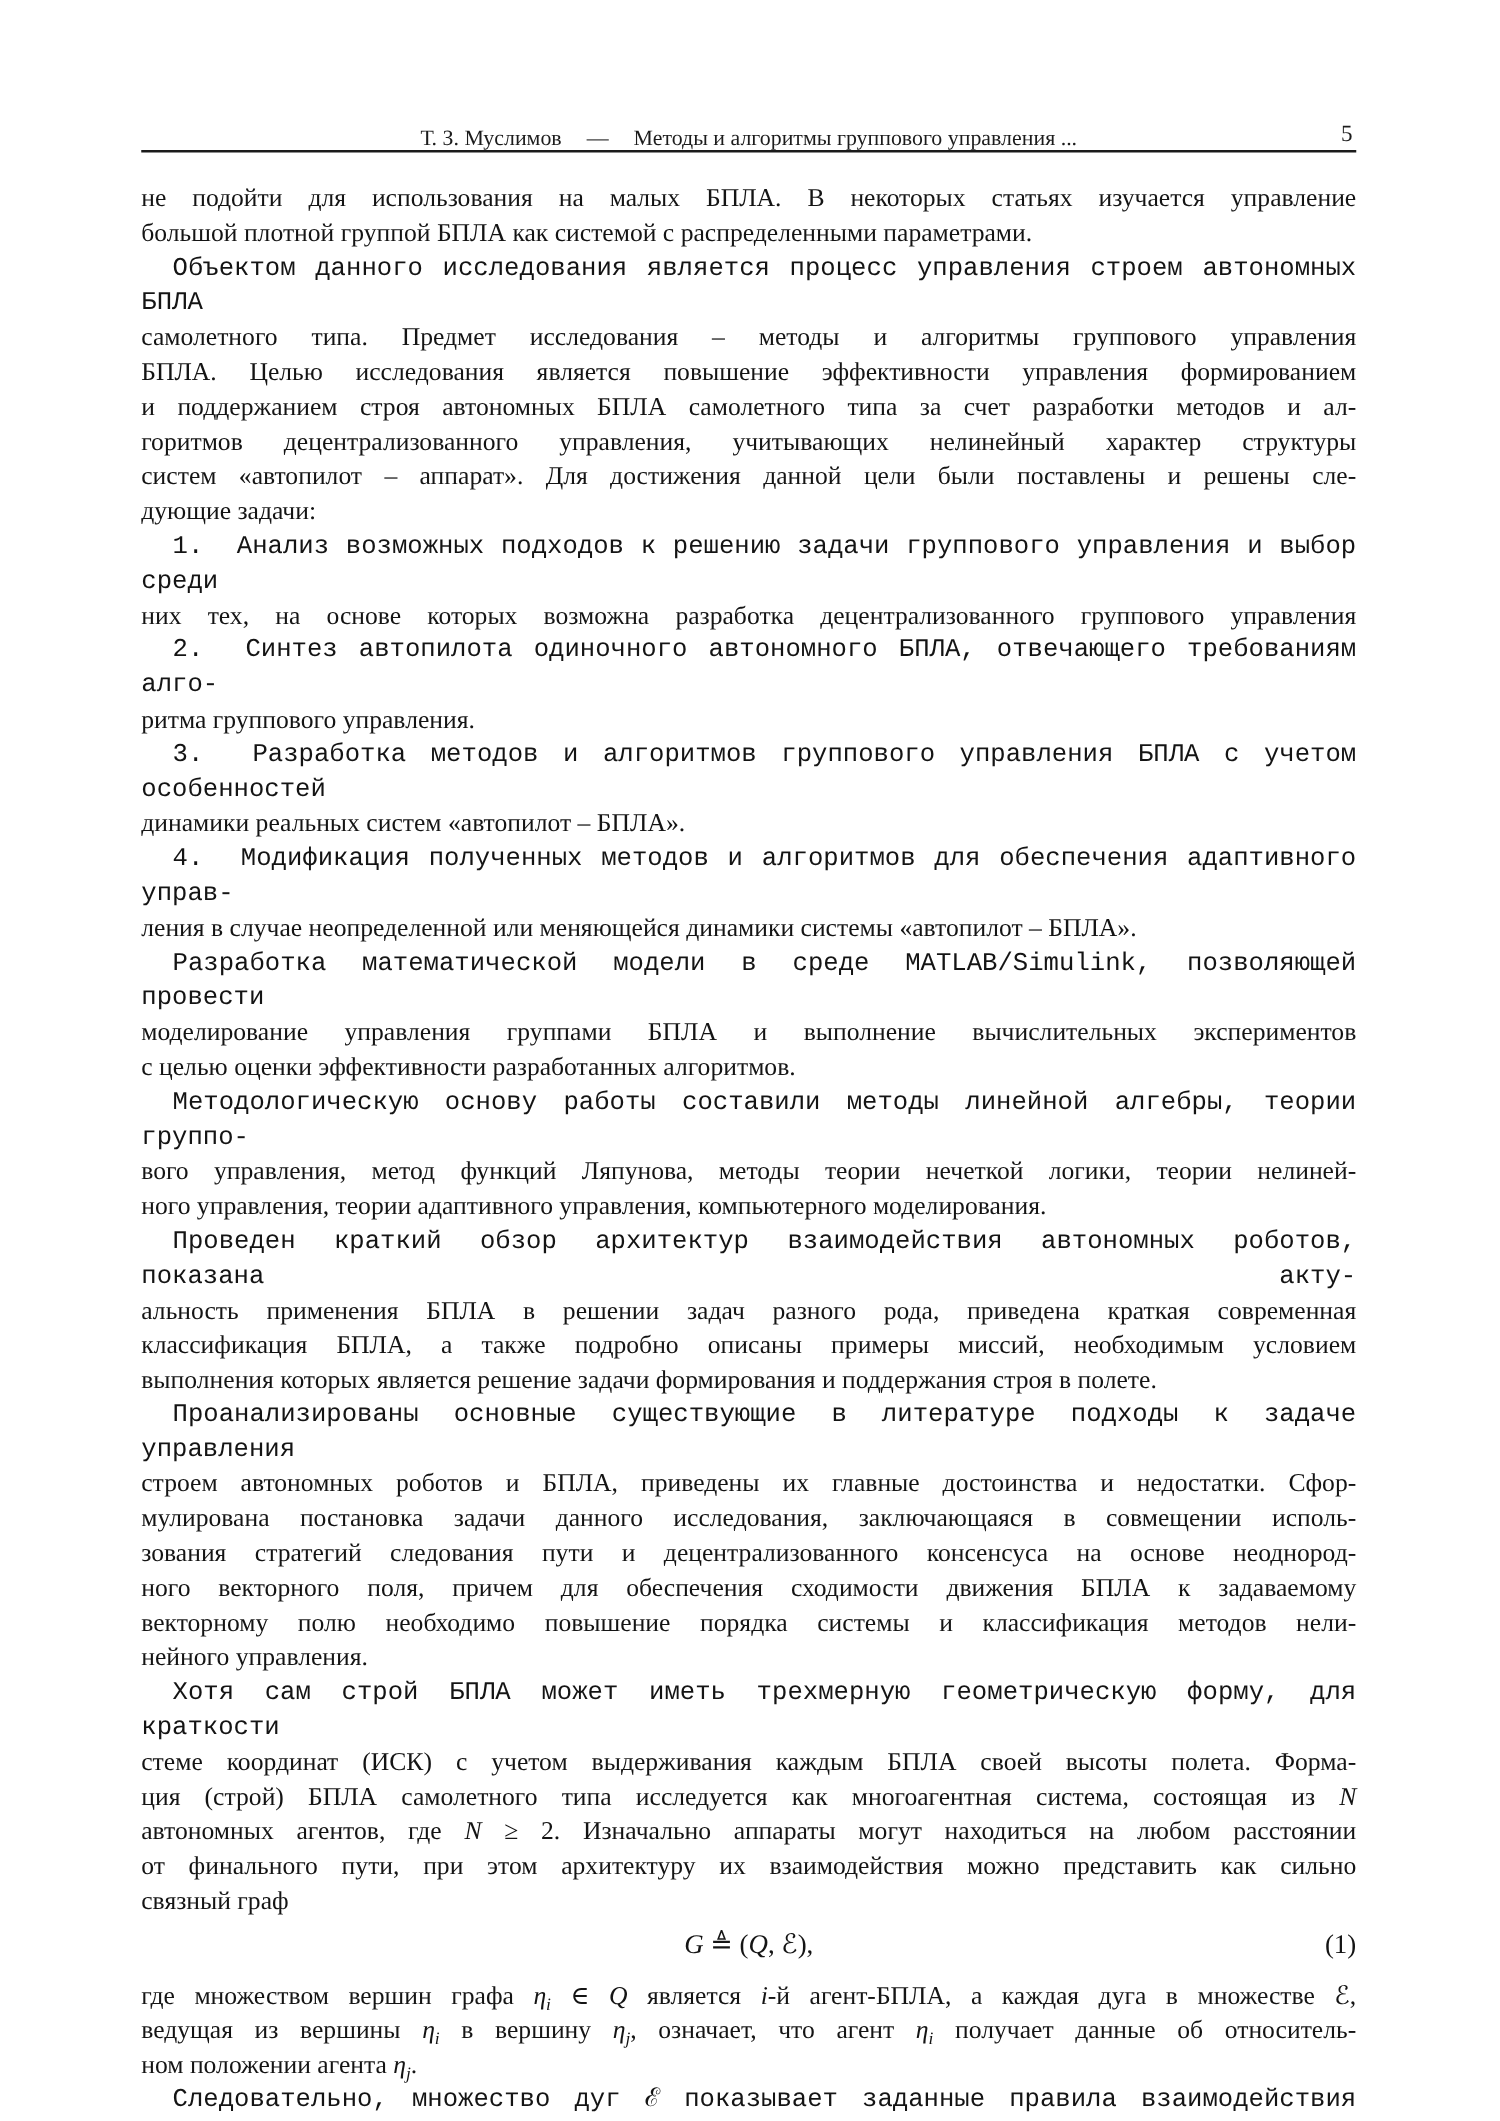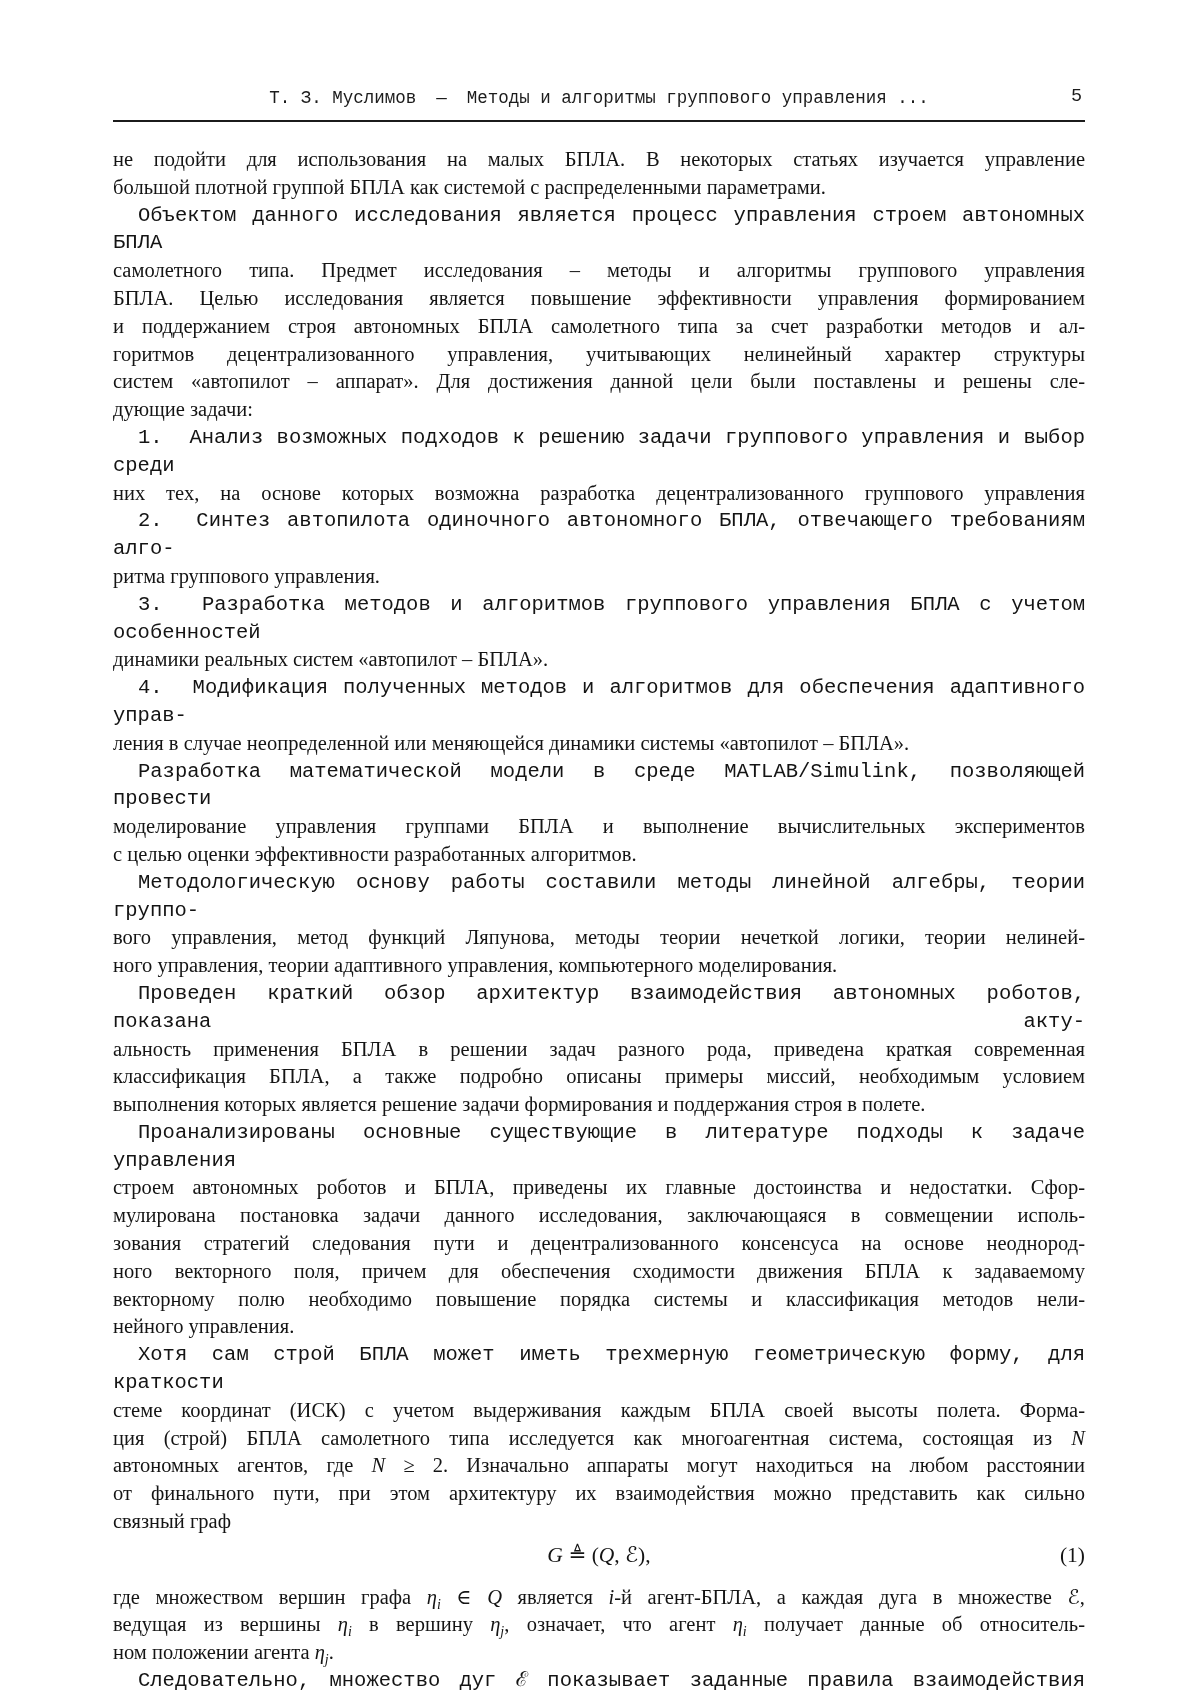--- a/index.html
+++ b/index.html
@@ -13,24 +13,24 @@
     height: 1697px;
     background: #ffffff;
     overflow: hidden;
     font-family: "Liberation Serif", "DejaVu Serif", "DejaVu Sans", serif;
     color: #141414;
   }
   
   .header {
     position: absolute;
     left: 113px;
-    top: 88px;
+    top: 100px;
     width: 972px;
     height: 26px;
-    font-family: Liberation Mono, monospace;
+    font-family: Liberation Serif, serif;
     font-size: 17.5px;
     color: #1c1c1c;
   }
   .header-center {
     position: absolute;
     left: 0; right: 0; top: 0;
     display: flex;
     justify-content: center;
     align-items: baseline;
     gap: 20px;

